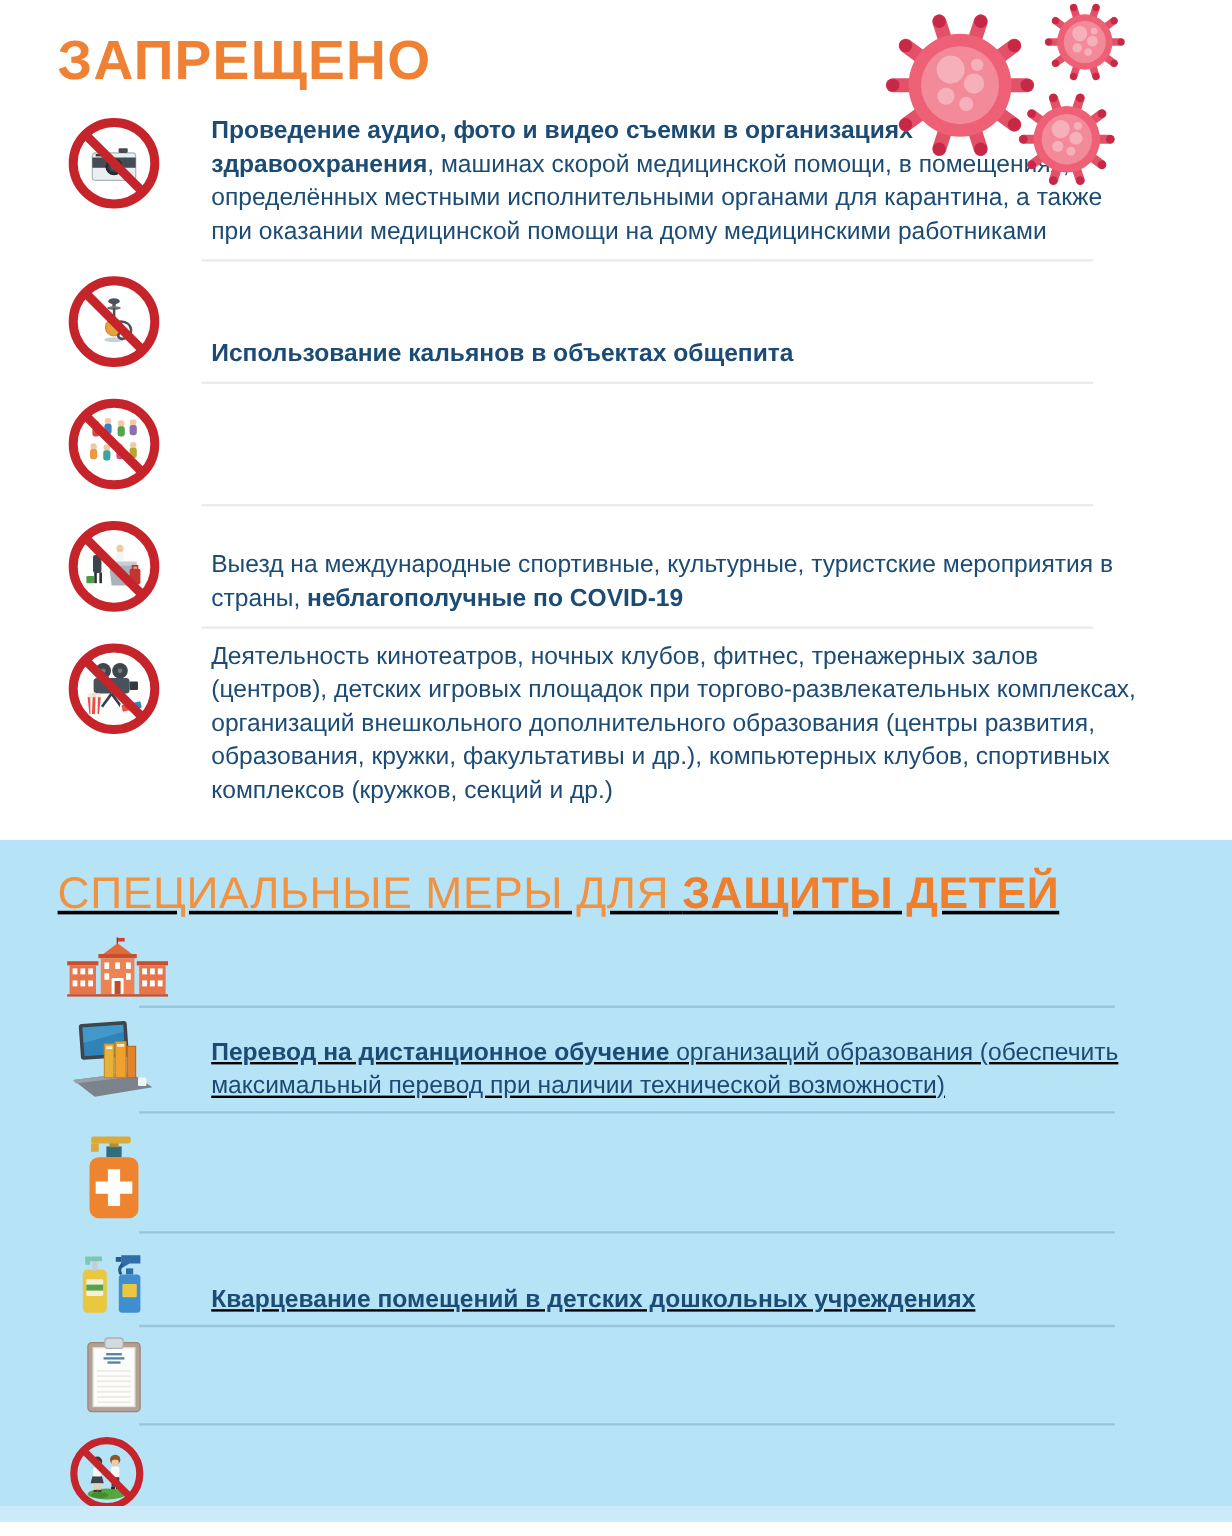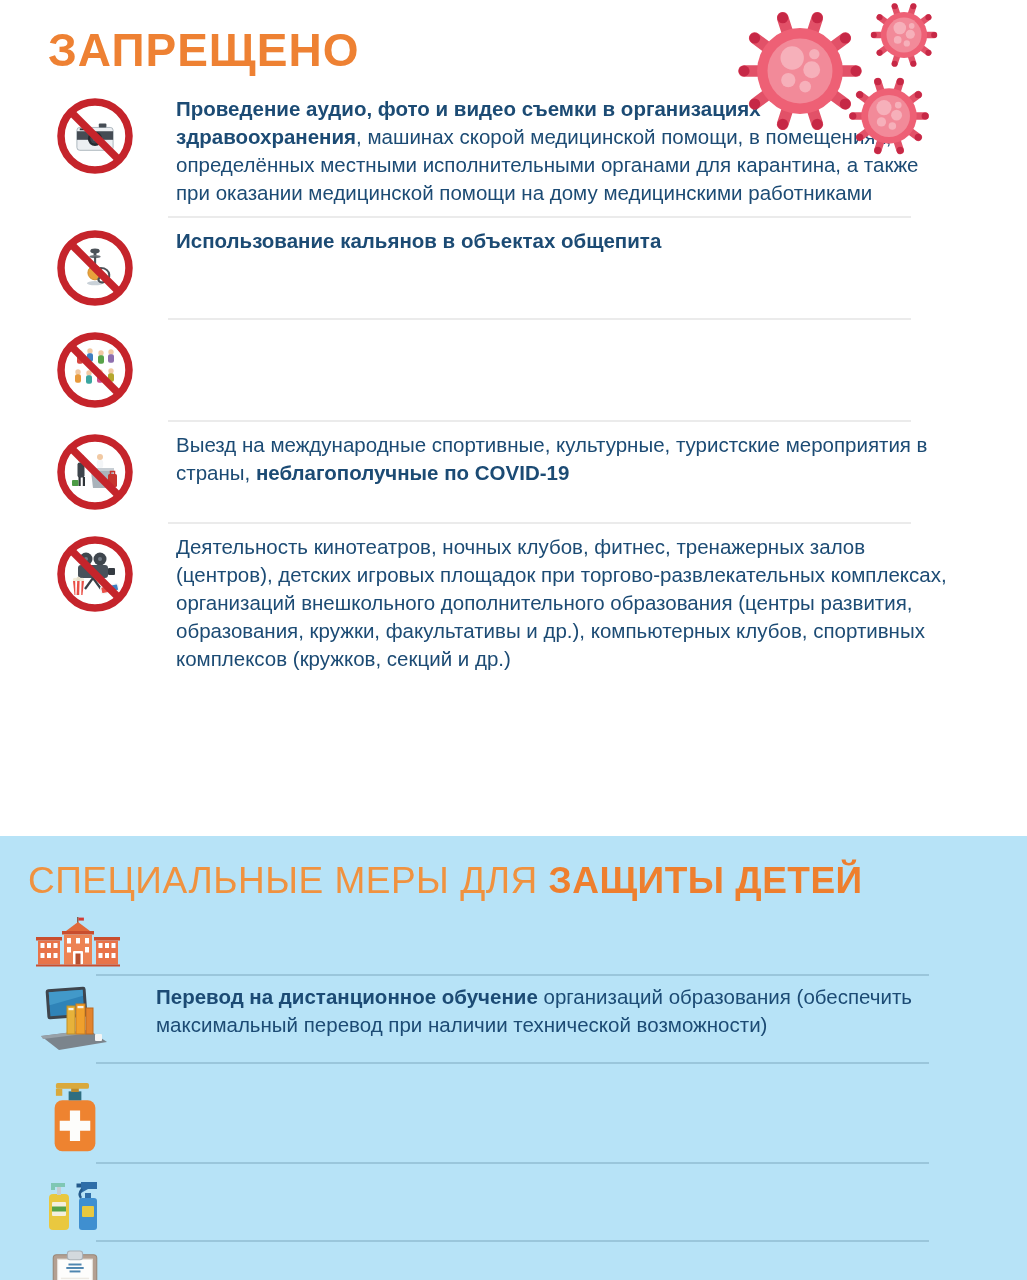--- a/index.html
+++ b/index.html
@@ -5,31 +5,32 @@
   * { box-sizing: border-box; }
   html, body { margin: 0; padding: 0; }
   body {
     width: 1027px; height: 1280px;
     font-family: "Liberation Sans", sans-serif;
     background: #ffffff;
     overflow: hidden;
   }
   .section-white {
     position: relative;
-    height: 836px;
+    height: 700px;
     padding: 24px 56px 0 48px;
     background: #ffffff;
     overflow: hidden;
   }
   .section-blue {
     position: relative;
-    height: 492px;
-    padding: 24px 56px 0 28px;
+    height: 568px;
+    padding: 24px 56px 0 48px;
     background: #b7e3f7;
     overflow: hidden;
+    text-decoration: underline;
   }
   h1.title {
     margin: 0 0 18px 0;
     font-size: 46px;
     line-height: 1.15;
     font-weight: 800;
     color: #ee8133;
     letter-spacing: 1px;
   }
   h2.title2 {
@@ -41,21 +42,21 @@
     letter-spacing: 0.5px;
     white-space: nowrap;
   }
   h2.title2 .strong { font-weight: 800; color: #ee7f2e; }
   .viruses { position: absolute; top: 0; right: 60px; width: 232px; height: 160px; }
   .virus { position: absolute; }
   .v1 { left: 0;   top: 6px;  width: 130px; height: 130px; }
   .v2 { left: 134px; top: 0;  width: 70px;  height: 70px; }
   .v3 { left: 112px; top: 74px; width: 84px; height: 84px; }
 
-  .row { display: flex; align-items: flex-start; gap: 40px; }
+  .row { display: flex; align-items: flex-end; gap: 40px; }
   .row.top { align-items: flex-start; }
   .txt {
     margin: 0;
     width: 772px;
     font-size: 20.5px;
     line-height: 28px;
     color: #1c4b74;
   }
   .txt b { font-weight: 700; }
 
@@ -372,20 +373,21 @@
           <rect x="12" y="17" width="4" height="8" fill="#c4cdd3"></rect>
           <path d="M6 13 h14 v4 h-10 v3 h-4 z" fill="#7fc7b4"></path>
           <rect x="34" y="28" width="18" height="32" rx="3" fill="#3f8fd0"></rect>
           <rect x="37" y="36" width="12" height="11" rx="1" fill="#e9c83f"></rect>
           <rect x="40" y="23" width="6" height="5" fill="#2f6ea8"></rect>
           <path d="M36 12 h16 v7 h-9 l-7 4 z" fill="#2f6ea8"></path>
           <rect x="31.5" y="13.5" width="4.5" height="4" fill="#245a8c"></rect>
           <path d="M37 19 q-4 5 -1 9" stroke="#245a8c" stroke-width="2.5" fill="none"></path>
         </svg>
       </div>
+      <p class="txt"><span></span><b>Кварцевание помещений в детских дошкольных учреждениях</b><span></span></p>
     </div>
     <div class="divider-b"></div>
 
     <div class="row">
       <div class="ib-free ib-clipboard">
         <svg width="50" height="66" viewBox="0 0 46 60">
           <rect x="3" y="5" width="40" height="53" rx="3" fill="#b3a092" stroke="#9a8777"></rect>
           <rect x="7" y="9" width="32" height="45" fill="#fdfdfc" stroke="#e4e0da"></rect>
           <rect x="16" y="1.5" width="14" height="8" rx="2.5" fill="#d3d9dd" stroke="#a9b1b7"></rect>
           <g fill="#4f86b0">

